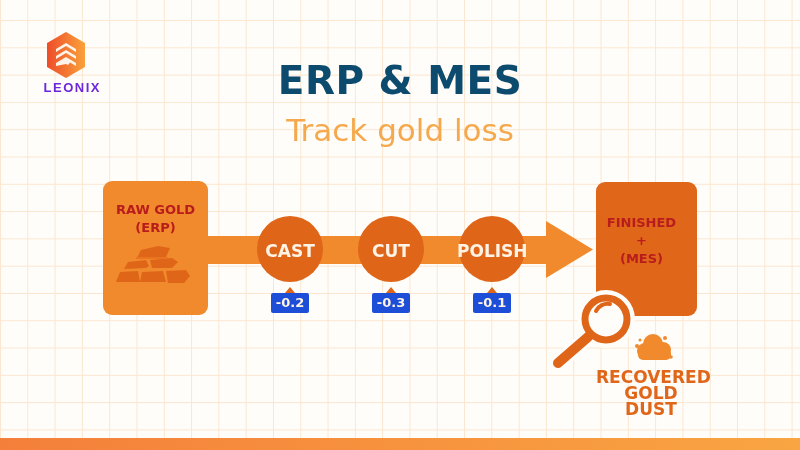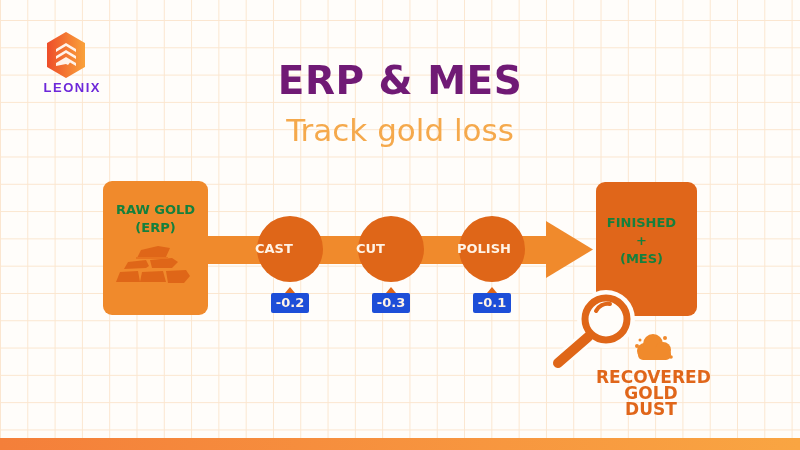--- a/index.html
+++ b/index.html
@@ -9,27 +9,27 @@
     background-image:
       linear-gradient(to right, #fbe6cf 1px, transparent 1px),
       linear-gradient(to bottom, #fbe6cf 1px, transparent 1px);
     background-size: 27.3px 27.3px;
     background-position: 0px 20px;
     font-family: "DejaVu Sans", sans-serif;
   }
   .abs { position: absolute; }
   .logo { left: 46px; top: 32px; width: 40px; height: 46px; }
   .logo-text { left: 35px; top: 80px; width: 66px; text-align: right; font-family: Liberation Sans, sans-serif; font-weight: bold; font-size: 13px; letter-spacing: 1.5px; color: #6d28d9; }
-  .title { left: 0; width: 800px; top: 58px; text-align: center; font-family: "DejaVu Sans", sans-serif; font-weight: bold; font-size: 39px; color: #701a75; letter-spacing: 0.5px; }
+  .title { left: 0; width: 800px; top: 58px; text-align: center; font-family: "DejaVu Sans", sans-serif; font-weight: bold; font-size: 39px; color: #0c4a6e; letter-spacing: 0.5px; }
   .subtitle { left: 0; width: 800px; top: 112px; text-align: center; font-family: "DejaVu Sans", sans-serif; font-size: 31px; color: #f5a94c; }
   .diagram { left: 0; top: 0; width: 800px; height: 450px; }
-  .box-label { font-family: "DejaVu Sans", sans-serif; font-weight: bold; color: #15803d; text-align: center; font-size: 13px; line-height: 18px; }
+  .box-label { font-family: "DejaVu Sans", sans-serif; font-weight: bold; color: #b91c1c; text-align: center; font-size: 13px; line-height: 18px; }
   .raw-label { left: 103px; top: 201px; width: 105px; }
   .fin-label { left: 596px; top: 214px; width: 91px; }
-  .step-label { font-family: "DejaVu Sans", sans-serif; font-weight: bold; color: #fff3e6; font-size: 13px; width: 70px; top: 241px; }
+  .step-label { font-family: "DejaVu Sans", sans-serif; font-weight: bold; color: #fff3e6; font-size: 17px; text-align: center; width: 70px; top: 241px; }
   .loss { font-family: "DejaVu Sans", sans-serif; font-weight: bold; color: #fff3e6; font-size: 13px; text-align: center; width: 38px; height: 20px; line-height: 20px; top: 293px; background: #1d4ed8; border-radius: 2px; }
   .recovered { left: 596px; top: 369px; width: 110px; text-align: center; font-family: "DejaVu Sans", sans-serif; font-weight: bold; font-size: 17px; line-height: 16px; color: #e0661a; }
   .bottom-bar { left: 0; top: 438px; width: 800px; height: 12px; background: linear-gradient(to right, #f47f3a, #f9a542); }
 </style>
 </head>
 <body>
 
 <svg class="abs logo" viewBox="0 0 40 46">
   <defs>
     <linearGradient id="lg" x1="0" y1="0" x2="1" y2="0">

